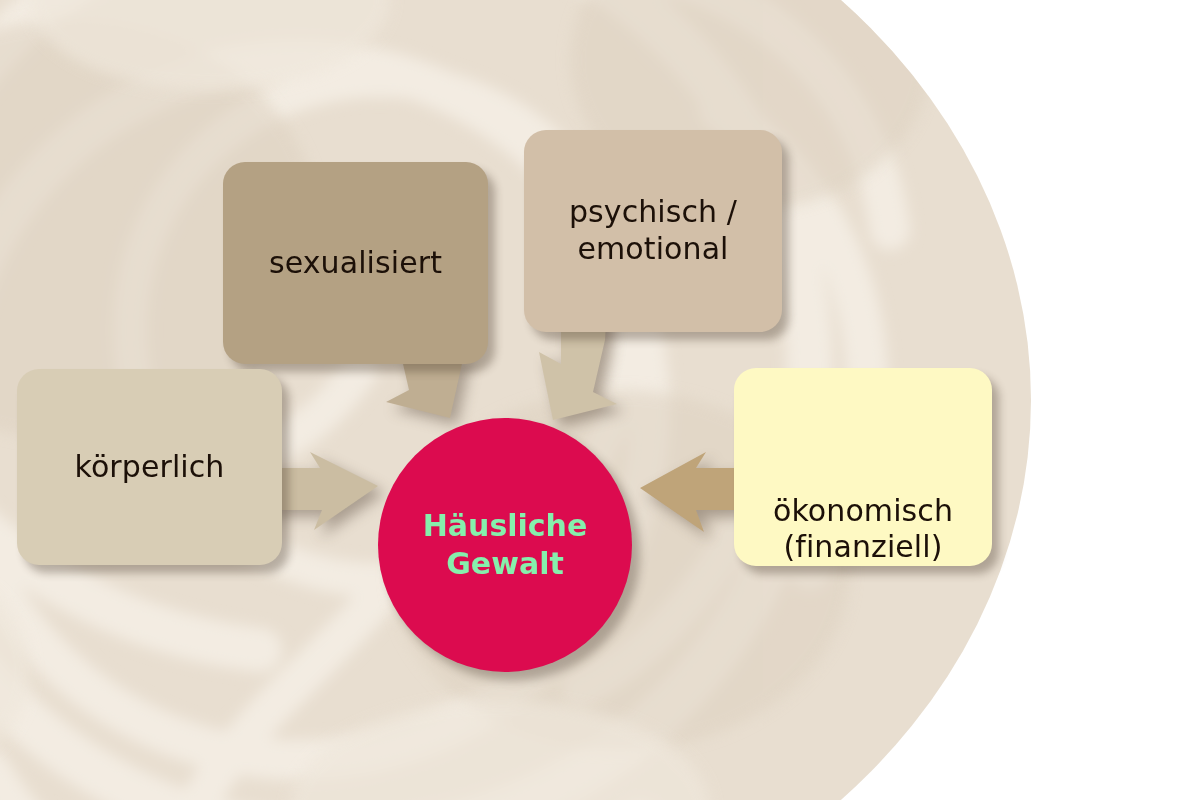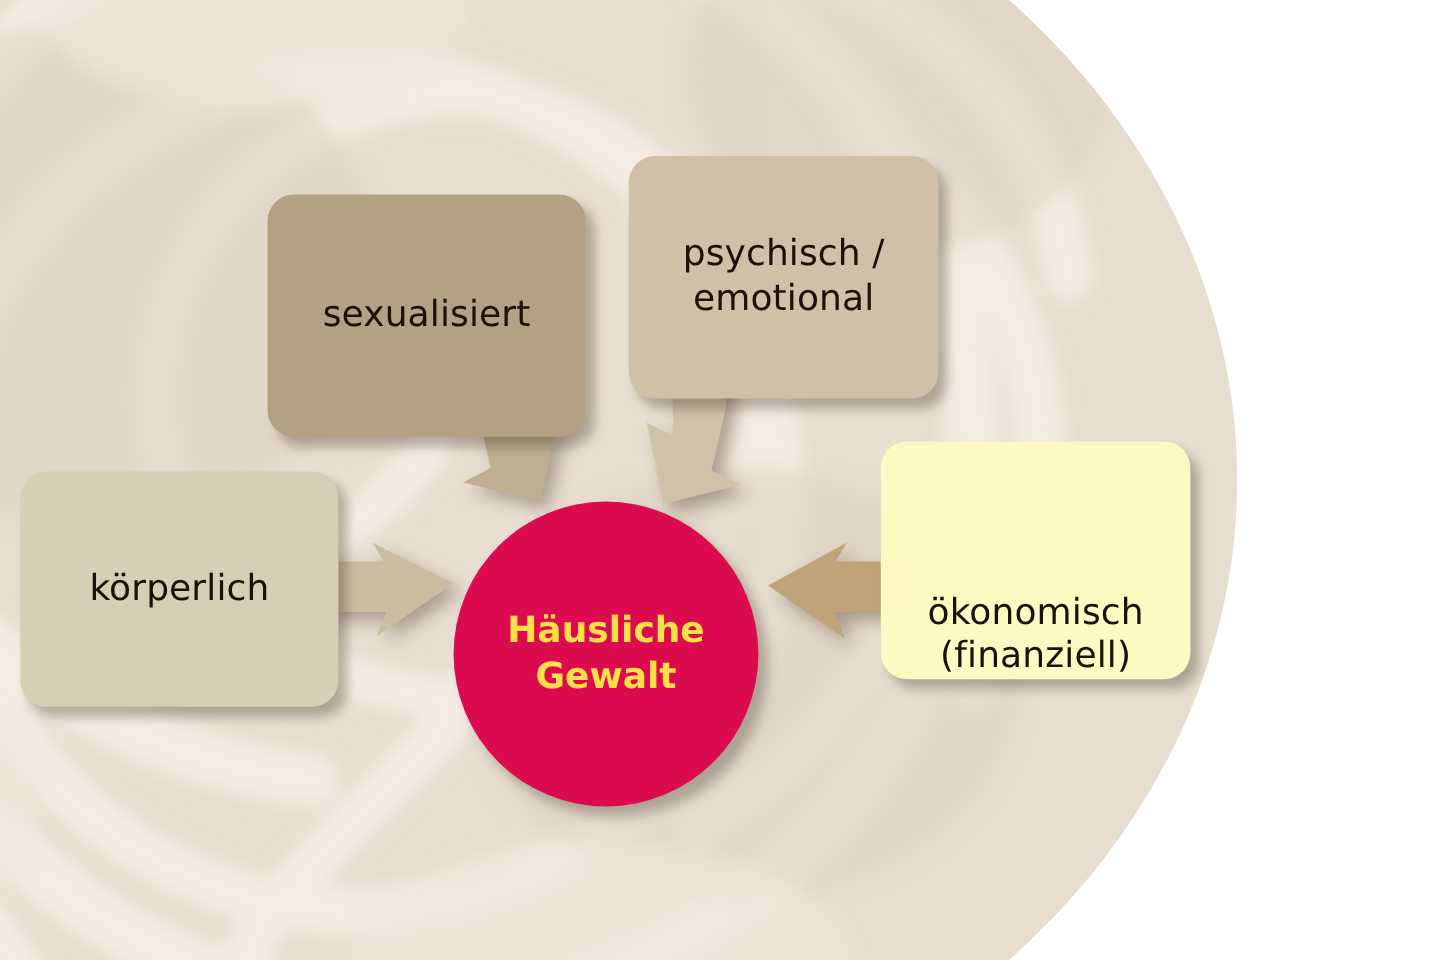--- a/index.html
+++ b/index.html
@@ -9,25 +9,25 @@
   #bg-oval{position:absolute;left:-260px;top:-190px;width:1420px;height:1180px;overflow:hidden;}
   #bg-oval svg{display:block;}
   .node{position:absolute;border-radius:22px;display:flex;align-items:center;justify-content:center;
         box-shadow:7px 8px 9px rgba(60,45,30,0.33);}
   .node .label{font-size:30px;line-height:1.22;color:#1c1008;text-align:center;
                letter-spacing:.1px;white-space:pre-line;padding:0 14px;}
   .arrow{position:absolute;filter:drop-shadow(7px 7px 7px rgba(60,45,30,0.36));}
   .arrow svg{display:block;}
   #center-circle{position:absolute;border-radius:50%;display:flex;align-items:center;
                  justify-content:center;box-shadow:8px 9px 10px rgba(60,45,30,0.32);}
-  #center-circle .label{font-size:30px;font-weight:bold;color:#fde047;text-align:center;
+  #center-circle .label{font-size:30px;font-weight:bold;color:#86efac;text-align:center;
                         line-height:1.26;white-space:pre-line;}
   #n-sex{left:223px;top:130px;width:265px;height:202px;background:#b4a183;margin-top:32px;}
   #n-psy{left:524px;top:130px;width:258px;height:202px;background:#d2bfa8;}
-  #n-kor{left:17px;top:369px;width:265px;height:196px;background:#d8cdb5;margin-top:24px;}
+  #n-kor{left:17px;top:369px;width:265px;height:196px;background:#d8cdb5;}
   #n-oko{left:734px;top:368px;width:258px;height:198px;background:#fef9c3;align-items:flex-end;}
   #center-circle{left:378px;top:418px;width:254px;height:254px;background:#dc0b4f;}
   #a-sex{left:364px;top:306px;}
   #a-psy{left:531px;top:306px;}
   #a-kor{left:262px;top:452px;}
   #a-oko{left:634px;top:452px;}
 </style>
 </head>
 <body>
 

